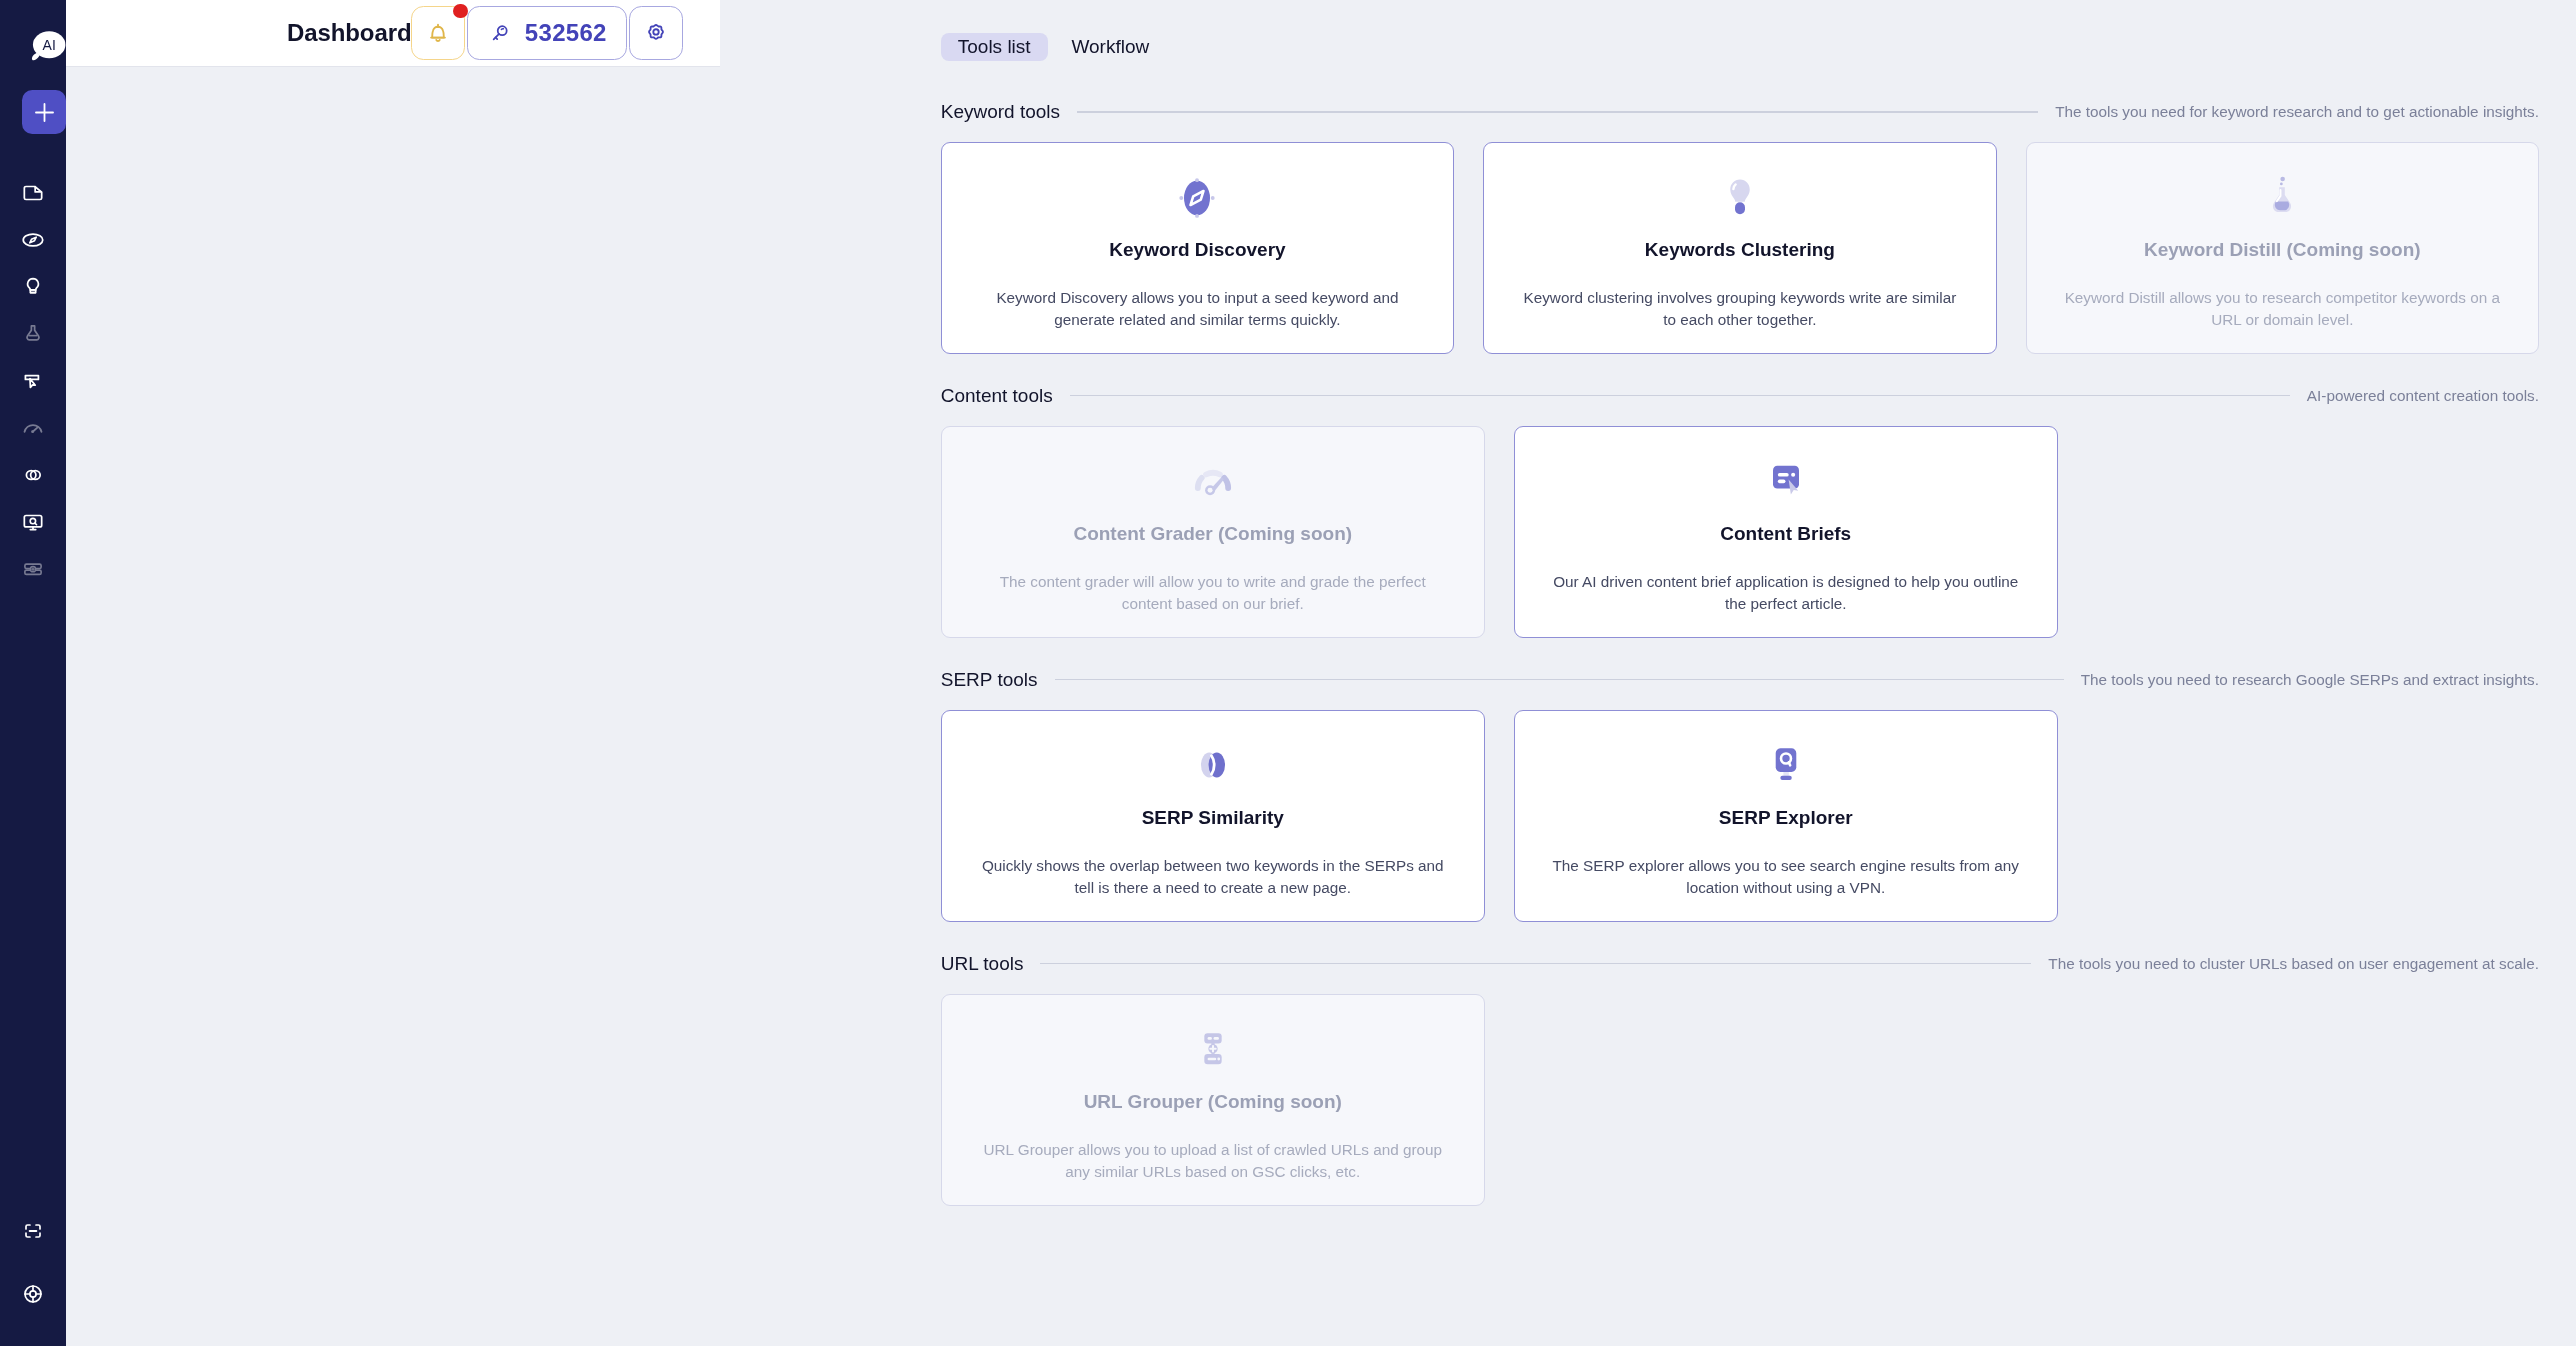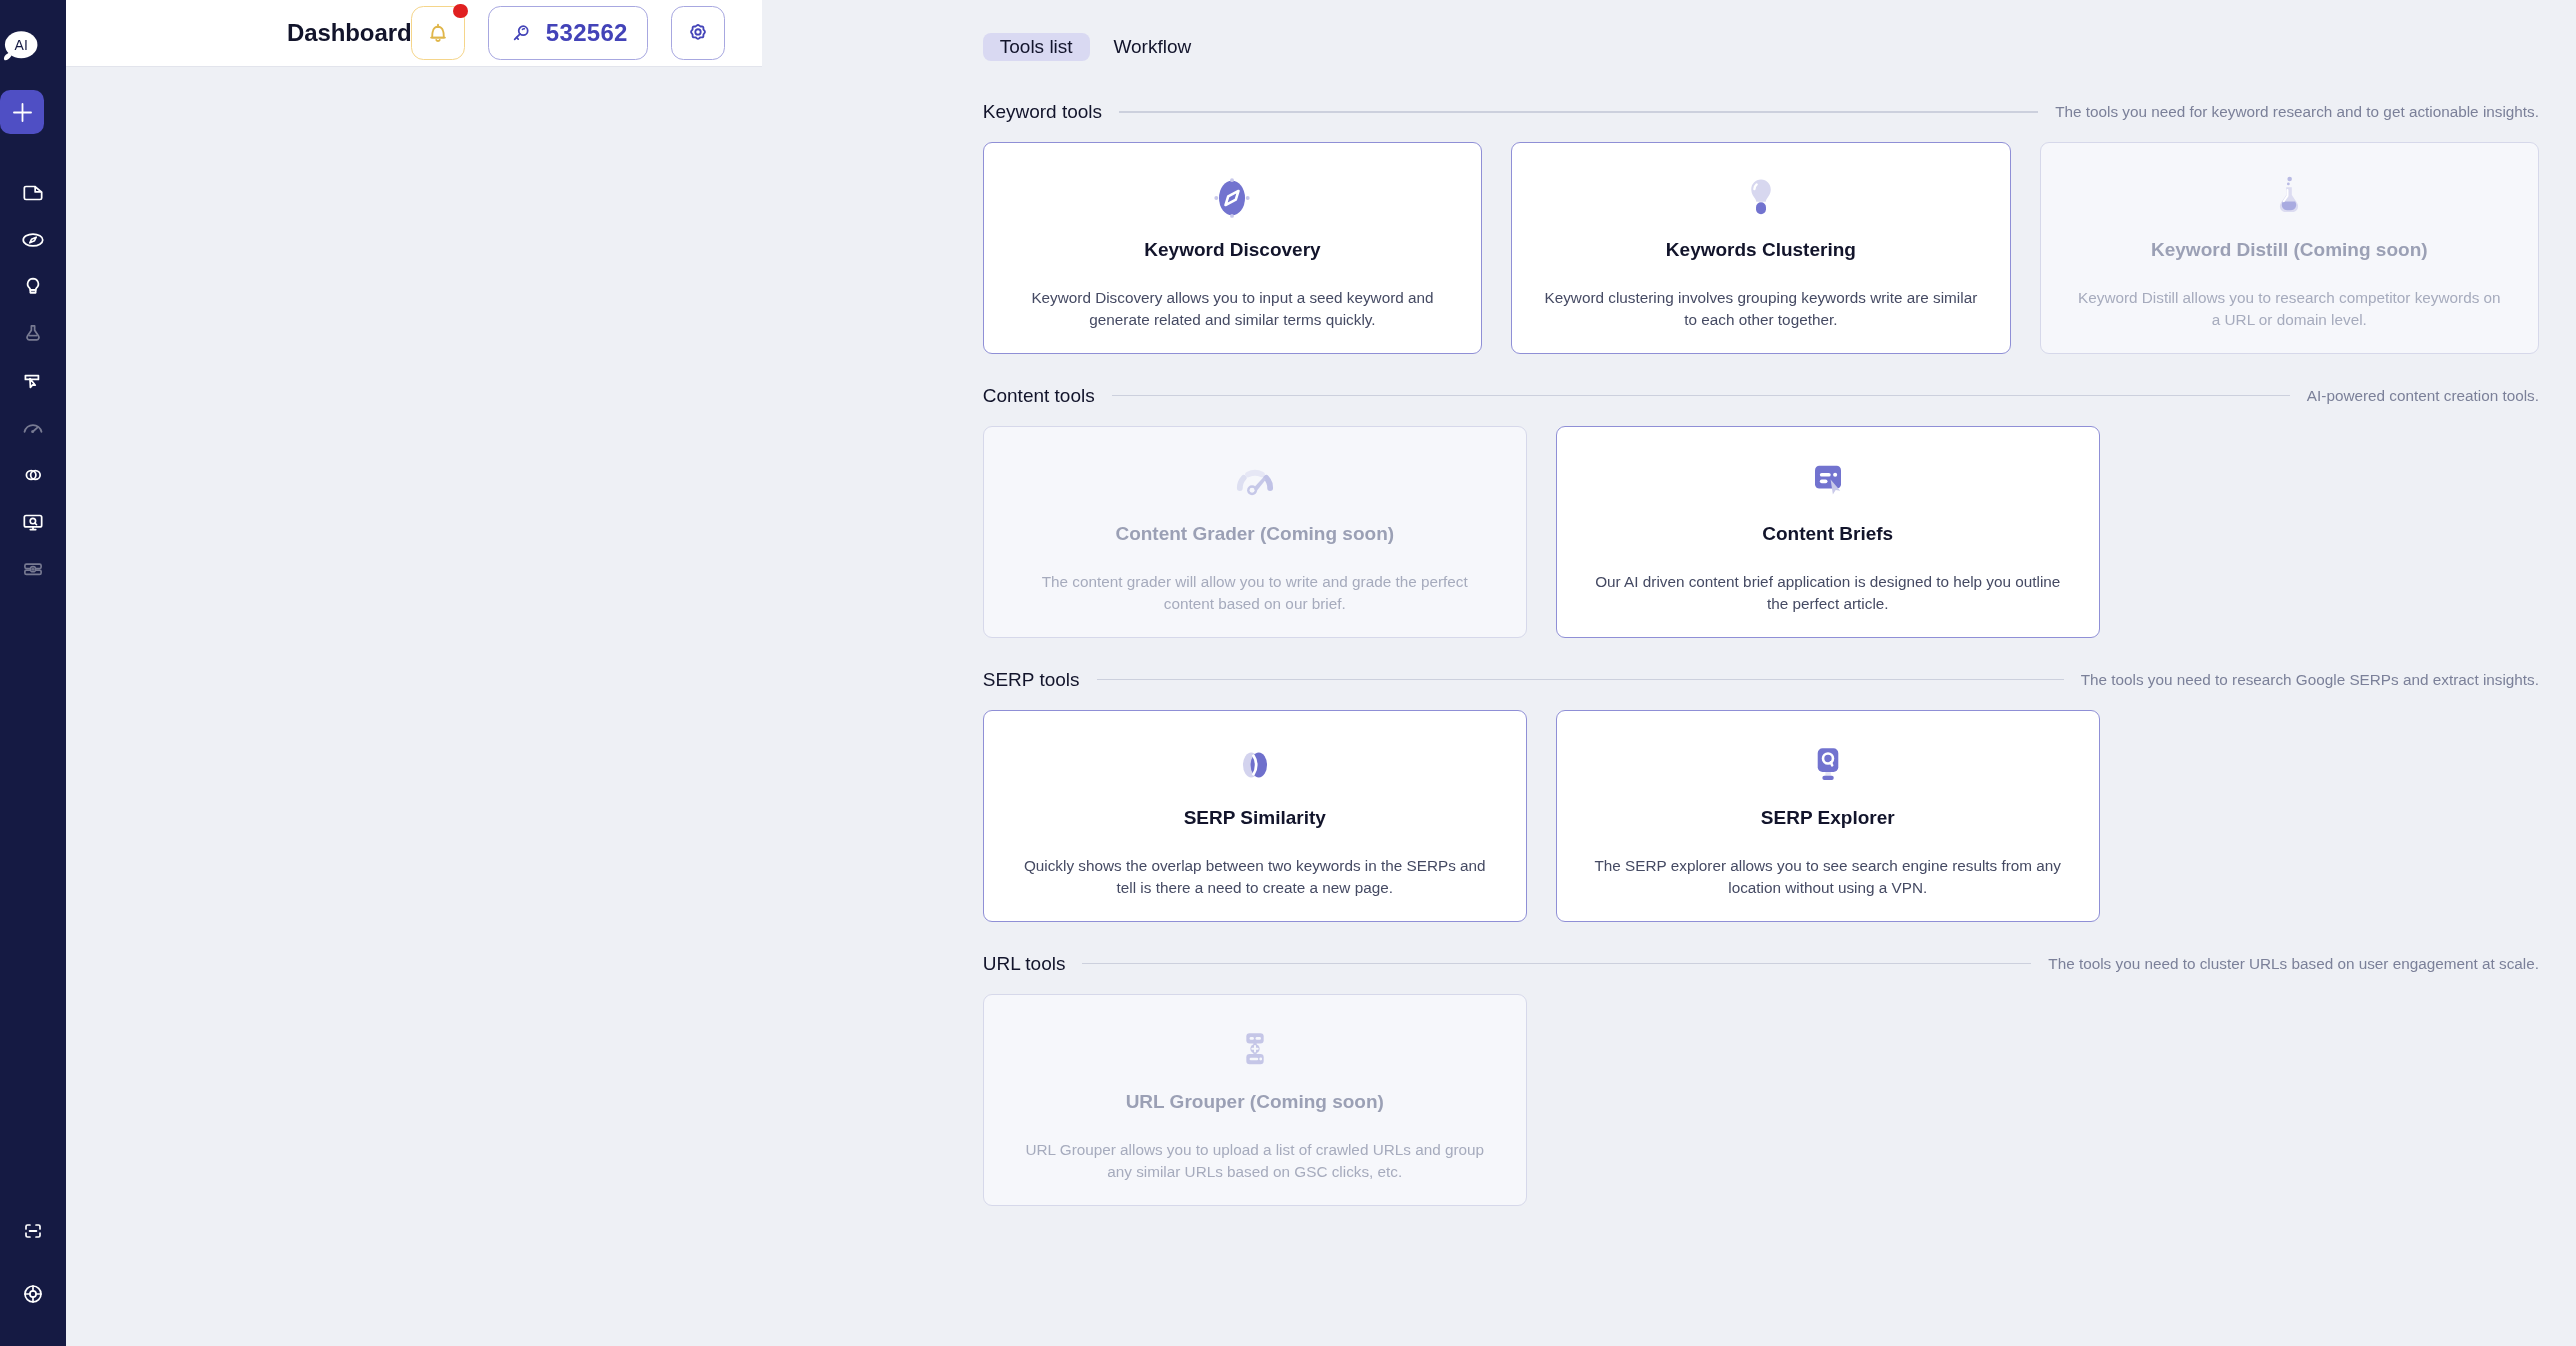--- a/index.html
+++ b/index.html
@@ -9,21 +9,21 @@
     background: #eef0f5;
     overflow: hidden;
   }
   #app { position: relative; width: 2576px; height: 1346px; display: flex; }
 
   
   .sidebar {
     width: 66px; height: 1346px;
     background: #151a43;
     flex: 0 0 66px;
-    display: flex; flex-direction: column; align-items: flex-start;
+    display: flex; flex-direction: column; align-items: flex-end;
     position: relative;
   }
   .logo-wrap {
     margin-top: 29px; width: 38px; height: 35px;
     display: flex; align-items: center; justify-content: center;
   }
   .plus-btn {
     margin-top: 26px;
     width: 44px; height: 44px; border-radius: 10.2px;
     background: #4f4fc4;
@@ -52,21 +52,21 @@
     padding: 0 37px 0 0;
     position: relative;
     flex: 0 0 67px;
   }
   .page-title {
     margin-left: 221px;
     font-size: 24px; font-weight: bold; color: #12142b;
     letter-spacing: -0.1px;
   }
   .topbar-actions {
-    margin-left: auto; display: flex; align-items: flex-end; gap: 23px;
+    margin-left: auto; display: flex; align-items: flex-end; gap: 2px;
   }
   .icon-btn {
     width: 54px; height: 54px; border-radius: 12.4px;
     background: #ffffff;
     display: flex; align-items: center; justify-content: center;
     cursor: pointer; position: relative;
   }
   .icon-btn.bell { border: 1.7px solid #f5d58a; }
   .icon-btn.gear { border: 1.7px solid #a7a7e0; }
   .badge-dot {

